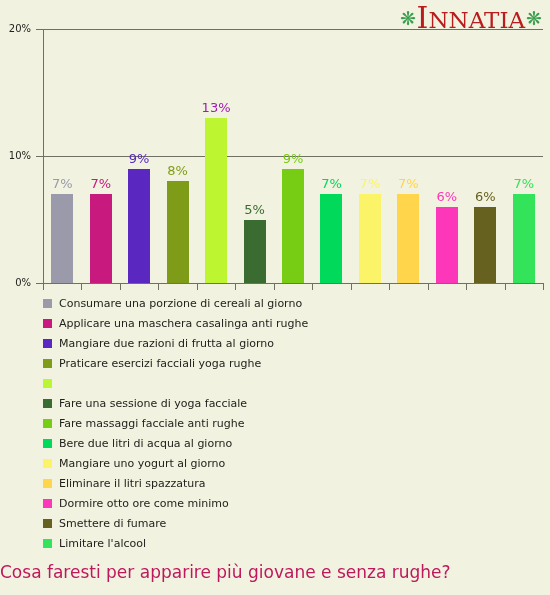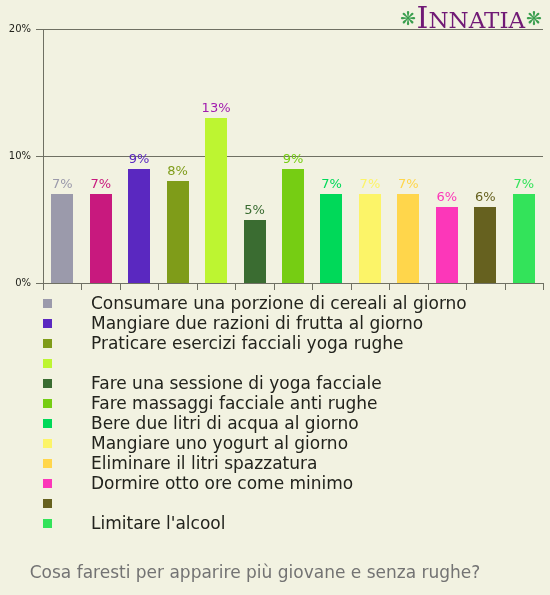--- a/index.html
+++ b/index.html
@@ -37,21 +37,21 @@
     font-size: 19px;
     line-height: 1;
     color: #3a9e4e;
   }
   .logo-ornament.left { transform: scaleX(-1); }
   .logo-text {
     font-size: 23px;
     line-height: 1;
     font-variant: small-caps;
     text-transform: uppercase;
-    color: #701a75;
+    color: #b91c1c;
     padding: 0 1px;
     text-align: right;
   }
   .logo-text .cap { font-size: 30px; }
 
   
   .plot {
     position: absolute;
     left: 43px;
     top: 29px;
@@ -124,36 +124,35 @@
     align-items: center;
     height: 20px;
   }
   .legend-swatch {
     width: 9px;
     height: 9px;
     flex: 0 0 9px;
     margin-right: 7px;
   }
   .legend-label {
-    font-size: 17px;
+    font-size: 11px;
     color: #22231d;
     line-height: 1;
     white-space: nowrap;
-    margin-left: 32px;
   }
 
   
   .chart-title {
     position: absolute;
     left: 0;
     top: 562px;
     width: 510px;
-    text-align: center;
+    text-align: left;
     font-size: 17px;
-    color: #737373;
+    color: #be185d;
   }
 </style>
 </head>
 <body>
 
 <div class="chart-root">
 
   <div class="logo">
     <span class="logo-ornament left">❋</span>
     <span class="logo-text"><span class="cap">I</span><span>nnatia</span></span>
@@ -220,20 +219,24 @@
         <div class="xtick" style="left: 500px;"></div>
       </div>
   </div>
 
   <div class="legend" id="legend">
       <div class="legend-item">
         <span class="legend-swatch" style="background: rgb(155, 154, 171);"></span>
         <span class="legend-label">Consumare una porzione di cereali al giorno</span>
       </div>
       <div class="legend-item">
+        <span class="legend-swatch" style="background: rgb(200, 25, 126);"></span>
+        <span class="legend-label">Applicare una maschera casalinga anti rughe</span>
+      </div>
+      <div class="legend-item">
         <span class="legend-swatch" style="background: rgb(90, 40, 192);"></span>
         <span class="legend-label">Mangiare due razioni di frutta al giorno</span>
       </div>
       <div class="legend-item">
         <span class="legend-swatch" style="background: rgb(127, 156, 25);"></span>
         <span class="legend-label">Praticare esercizi facciali yoga rughe</span>
       </div>
       <div class="legend-item">
         <span class="legend-swatch" style="background: rgb(189, 245, 49);"></span>
       </div>
@@ -256,20 +259,21 @@
       <div class="legend-item">
         <span class="legend-swatch" style="background: rgb(255, 214, 75);"></span>
         <span class="legend-label">Eliminare il litri spazzatura</span>
       </div>
       <div class="legend-item">
         <span class="legend-swatch" style="background: rgb(252, 55, 185);"></span>
         <span class="legend-label">Dormire otto ore come minimo</span>
       </div>
       <div class="legend-item">
         <span class="legend-swatch" style="background: rgb(102, 97, 31);"></span>
+        <span class="legend-label">Smettere di fumare</span>
       </div>
       <div class="legend-item">
         <span class="legend-swatch" style="background: rgb(51, 227, 90);"></span>
         <span class="legend-label">Limitare l'alcool</span>
       </div>
     </div>
 
   <div class="chart-title">Cosa faresti per apparire più giovane e senza rughe?</div>
 
 </div>

